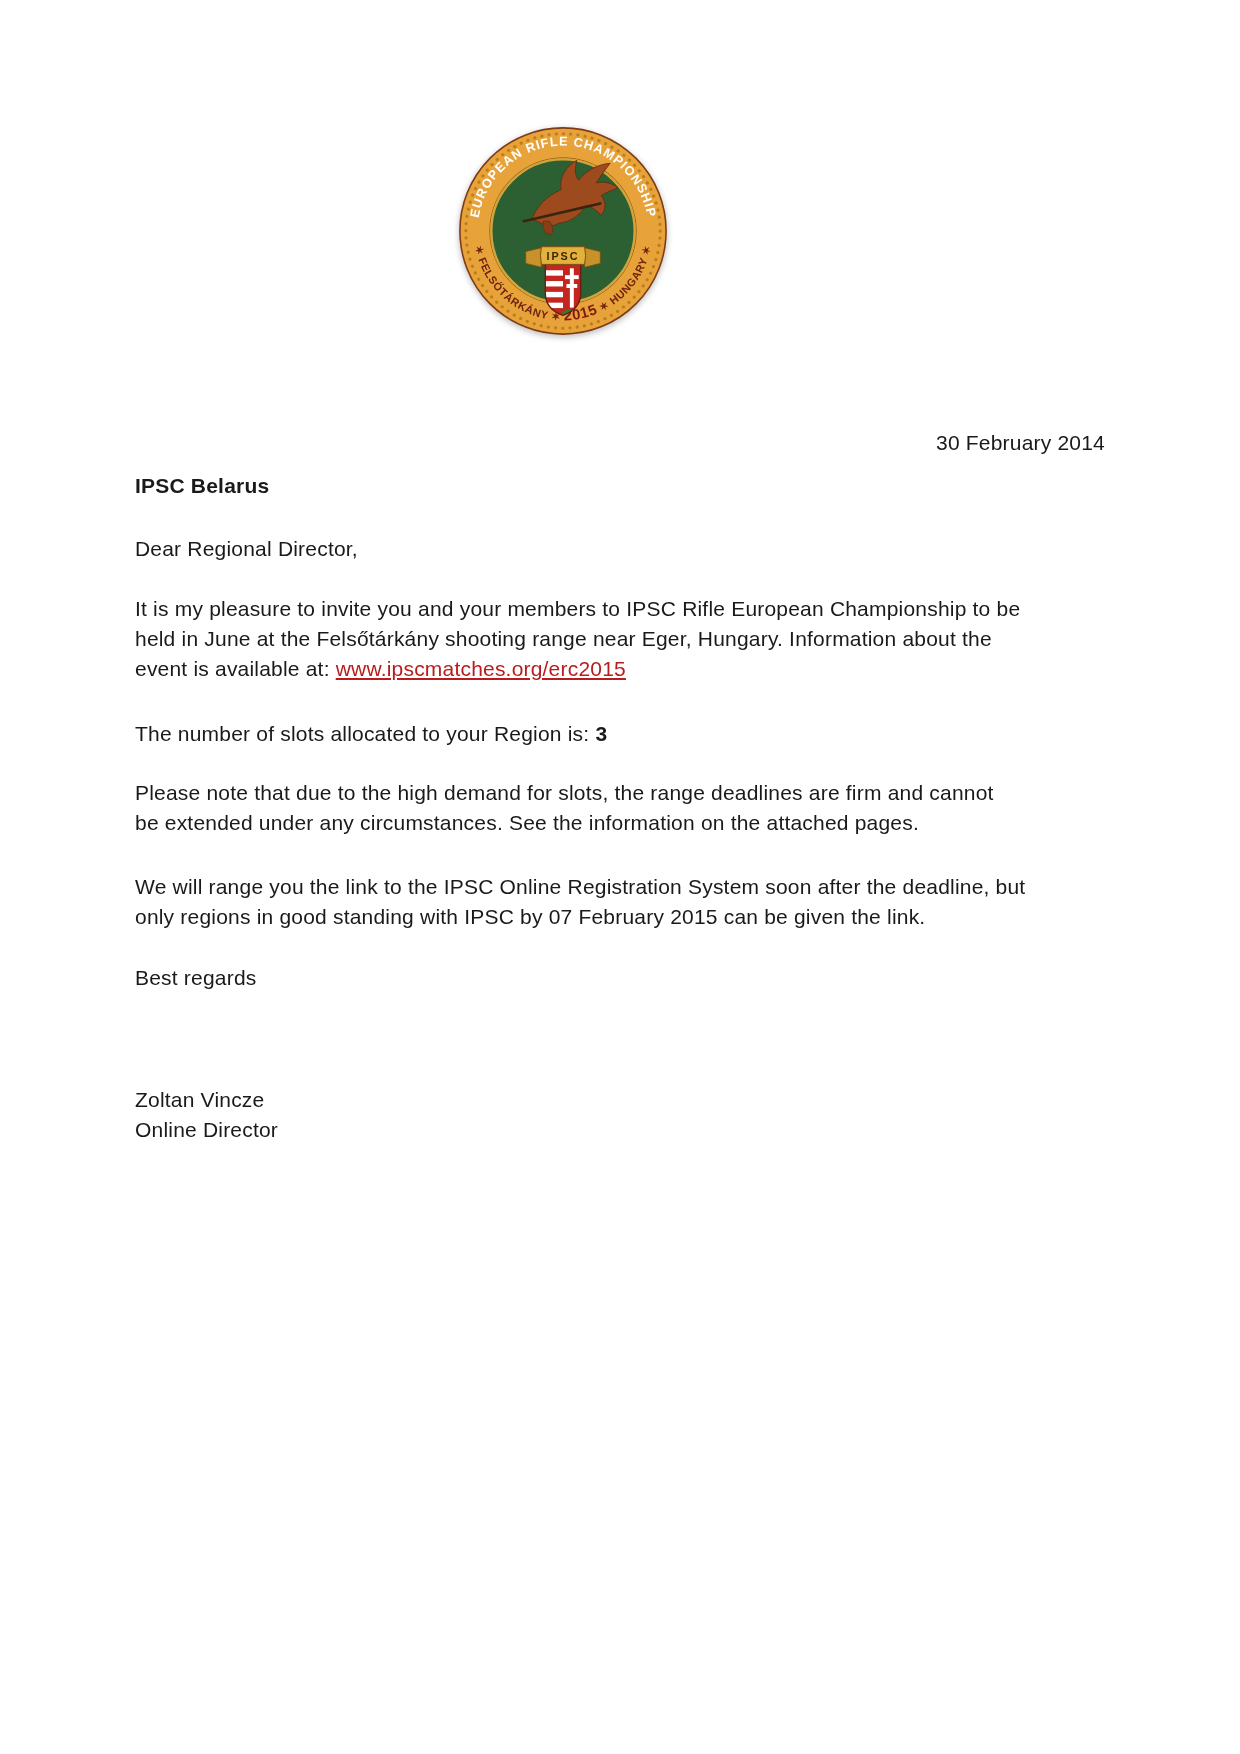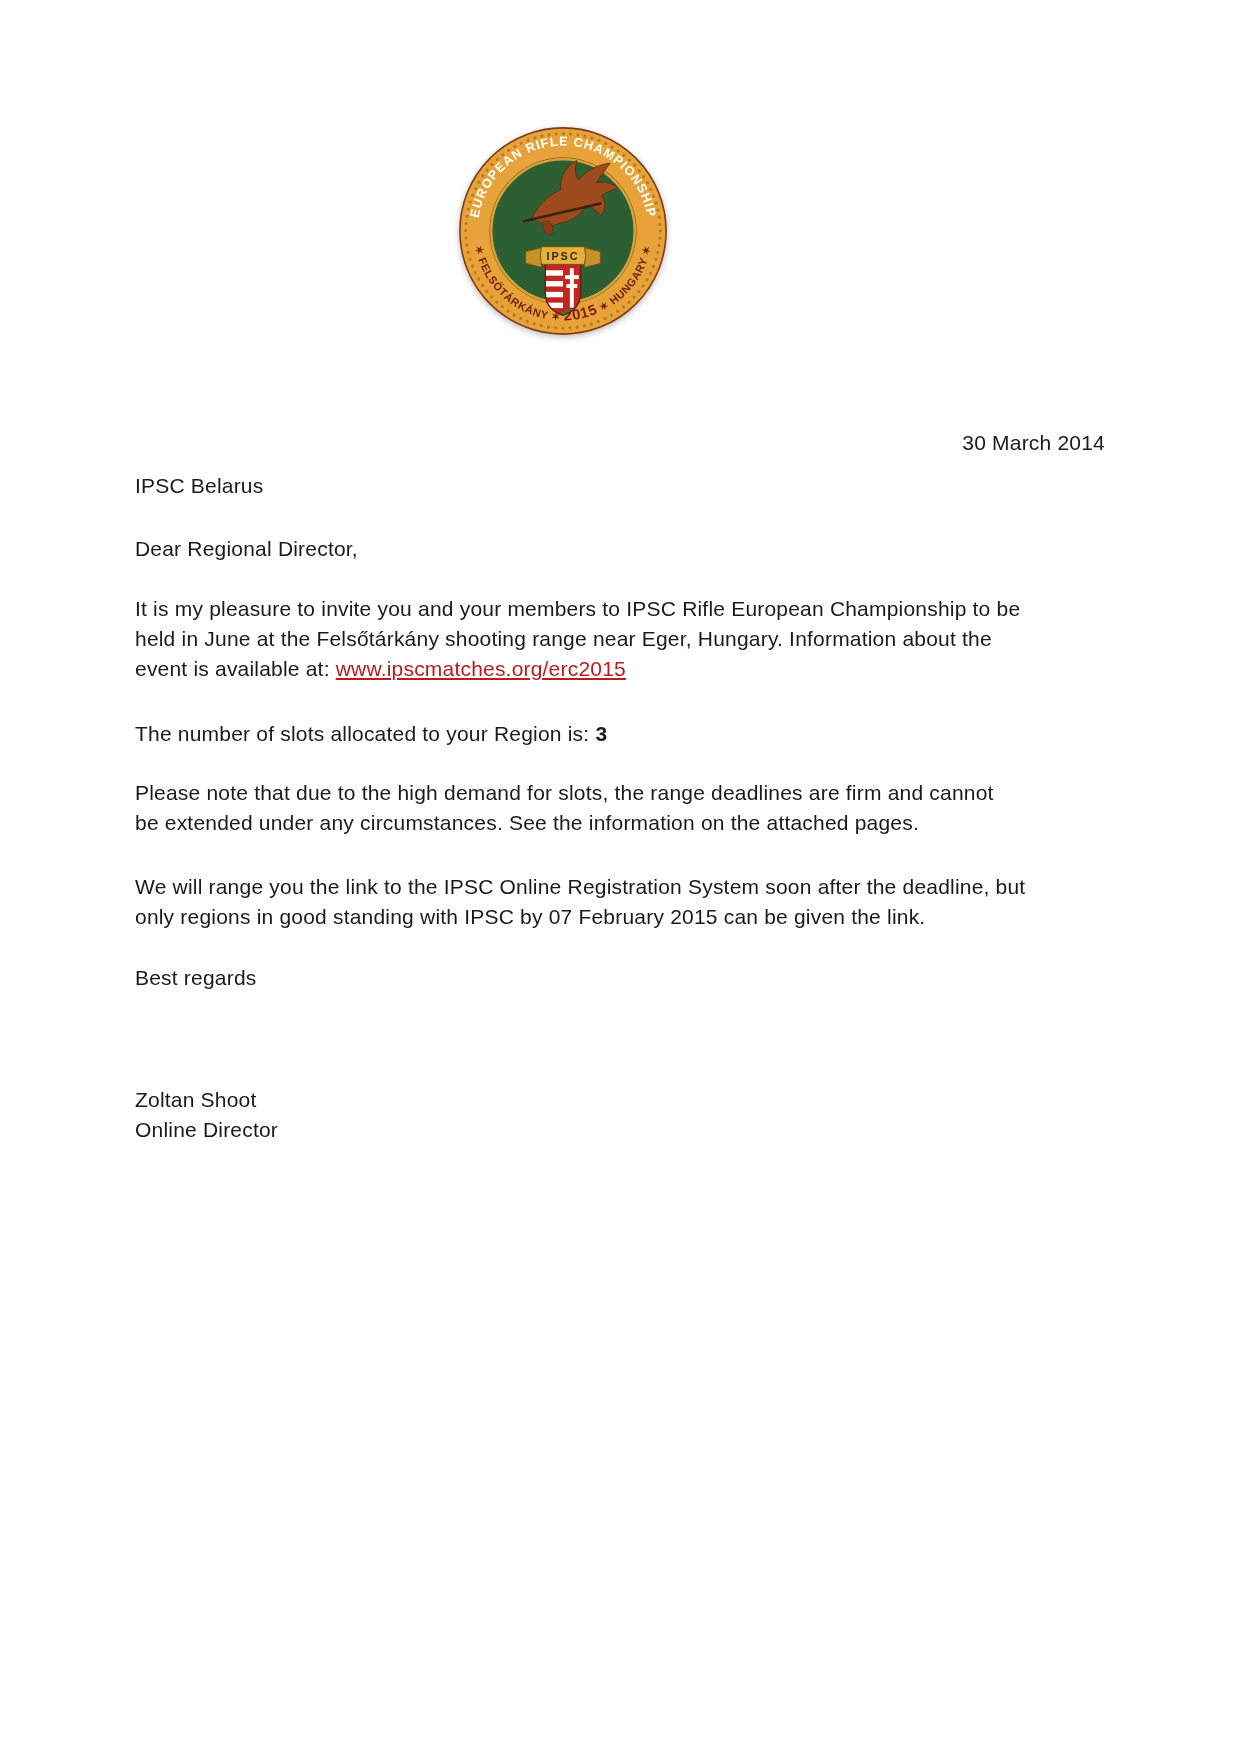--- a/index.html
+++ b/index.html
@@ -14,21 +14,21 @@
   .logo-wrap{
     position:absolute;left:455px;top:123px;width:216px;height:216px;
   }
   .logo-wrap svg{filter:drop-shadow(0 2px 3px rgba(0,0,0,0.28));}
   .content{
     position:absolute;left:135px;top:428px;width:970px;
     font-size:21px;line-height:30px;letter-spacing:0.2px;
   }
   .line{white-space:nowrap;}
   .date-line{text-align:right;}
-  .recipient{font-weight:normal;margin-top:13px;}
+  .recipient{font-weight:bold;margin-top:13px;}
   .salutation{margin-top:33px;}
   .para-invite{margin-top:30px;}
   .para-slots{margin-top:35px;}
   .para-deadlines{margin-top:29px;}
   .para-registration{margin-top:34px;}
   .para-hosting{margin-top:30px;}
   .closing{margin-top:31px;}
   .signature{margin-top:92px;}
   .b{font-weight:bold;}
   .u{}
@@ -96,21 +96,21 @@
         <path d="M72,131 l16,-4 v20 l-16,-4 z" fill="#c8922a" stroke="#7a4b12" stroke-width="0.8"></path>
         <path d="M148,131 l-16,-4 v20 l16,-4 z" fill="#c8922a" stroke="#7a4b12" stroke-width="0.8"></path>
         <path d="M88,126 h44 q2,9 0,18 h-44 q-2,-9 0,-18 z" fill="#e3b23c" stroke="#7a4b12" stroke-width="1"></path>
         <text x="110" y="139.5" text-anchor="middle" font-family="Liberation Sans, sans-serif" font-size="11" font-weight="bold" letter-spacing="2" fill="#3e2408">IPSC</text>
       </g>
     </svg>
   </div>
 
   <div class="content">
 
-    <div class="line date-line">30 March 2014</div>
+    <div class="line date-line">30 February 2014</div>
 
     <div class="line recipient">IPSC Belarus</div>
 
     <div class="line salutation">Dear Regional Director,</div>
 
     <div class="para-invite">
       <div class="line">It is my pleasure to invite you and your members to IPSC Rifle European Championship to be</div>
       <div class="line">held in June at the Felsőtárkány shooting range near Eger, Hungary. Information about the</div>
       <div class="line"><span>event is available at:  </span><a class="link">www.ipscmatches.org/erc2015</a></div>
     </div>
@@ -124,18 +124,18 @@
 
     <div class="para-registration">
       <div class="line">We will range you the link to the IPSC Online Registration System soon after the deadline, but</div>
       <div class="line">only regions in good standing with IPSC by 07 February 2015 can be given the link.</div>
     </div>
 
 
     <div class="line closing">Best regards</div>
 
     <div class="signature">
-      <div class="line">Zoltan Shoot</div>
+      <div class="line">Zoltan Vincze</div>
       <div class="line">Online Director</div>
     </div>
 
   </div>
 </div>
 
 </body></html>

